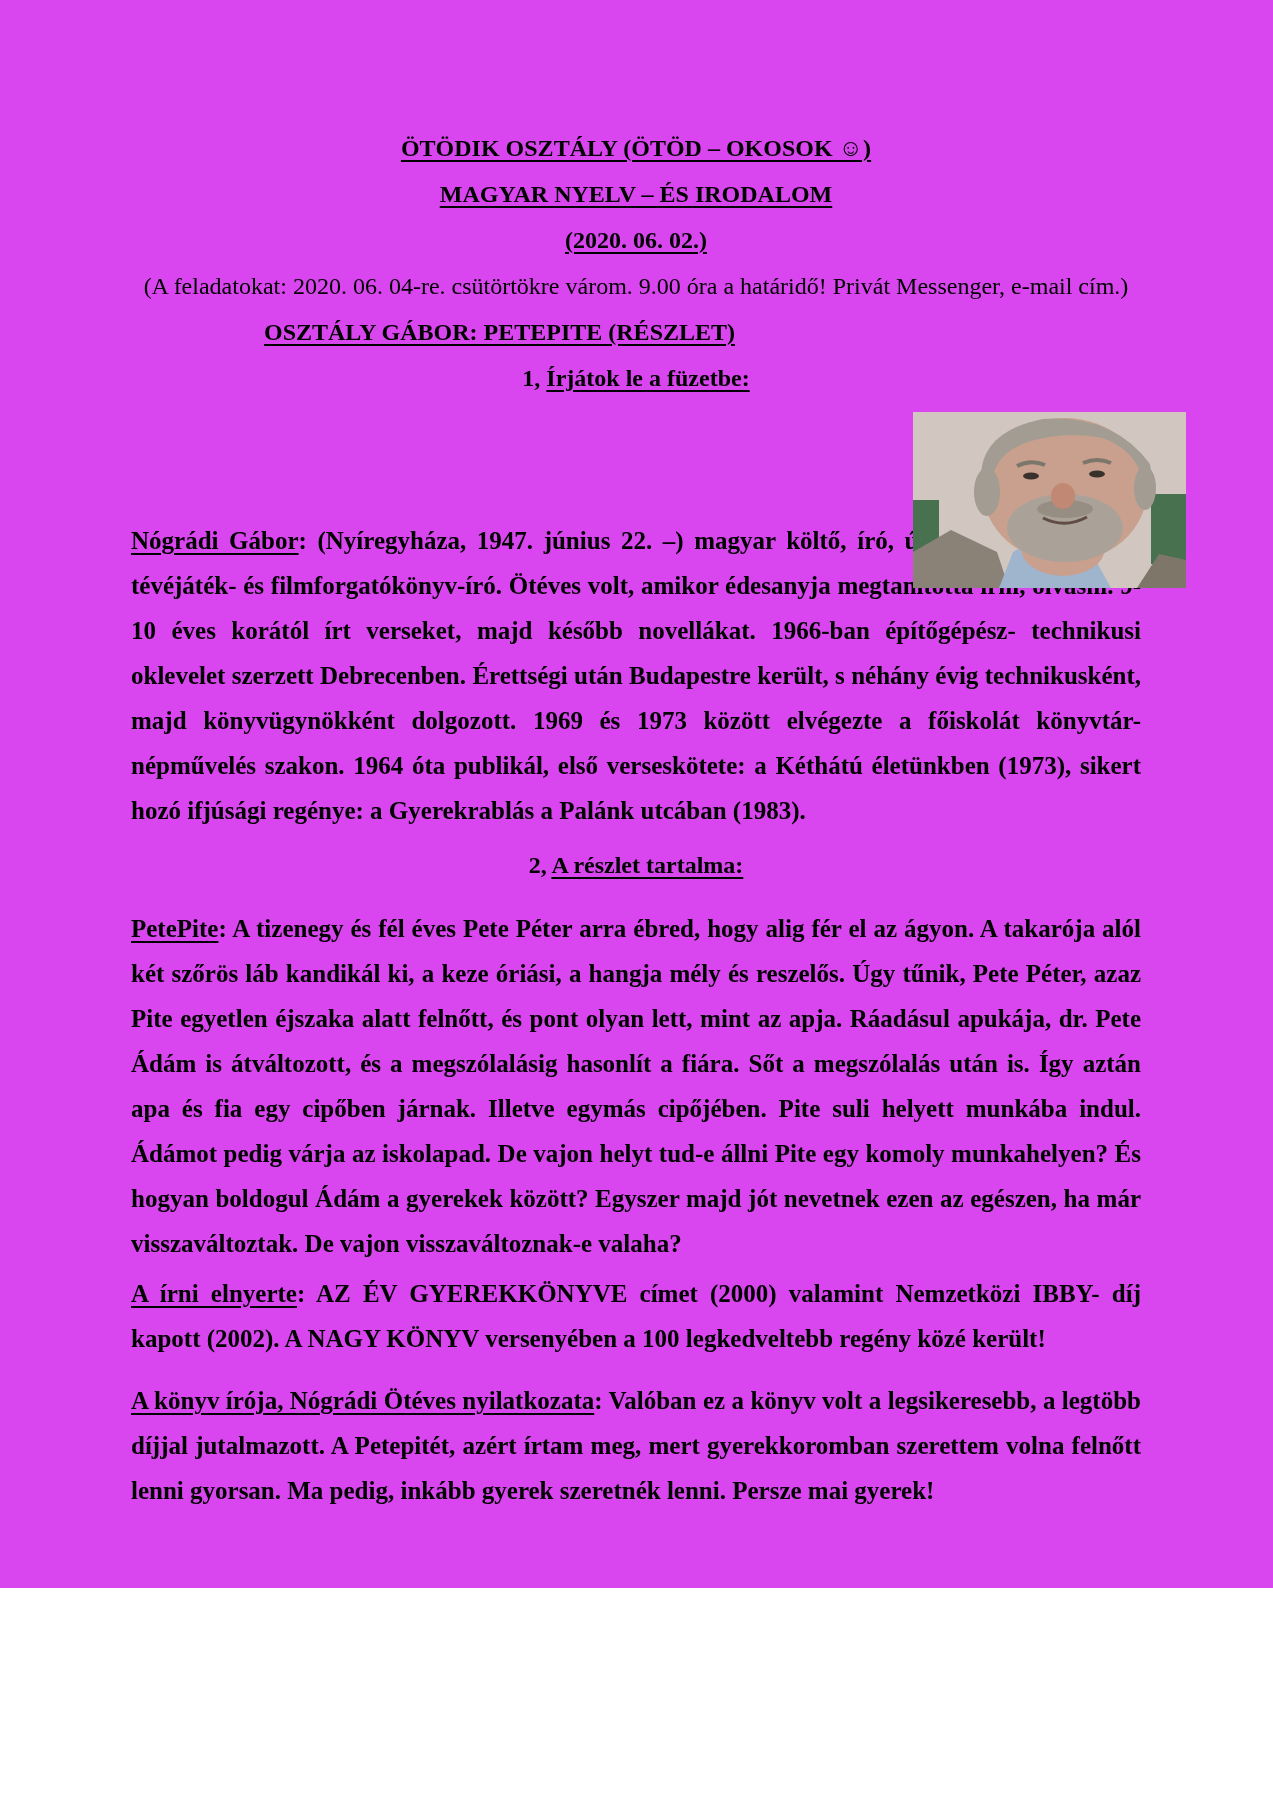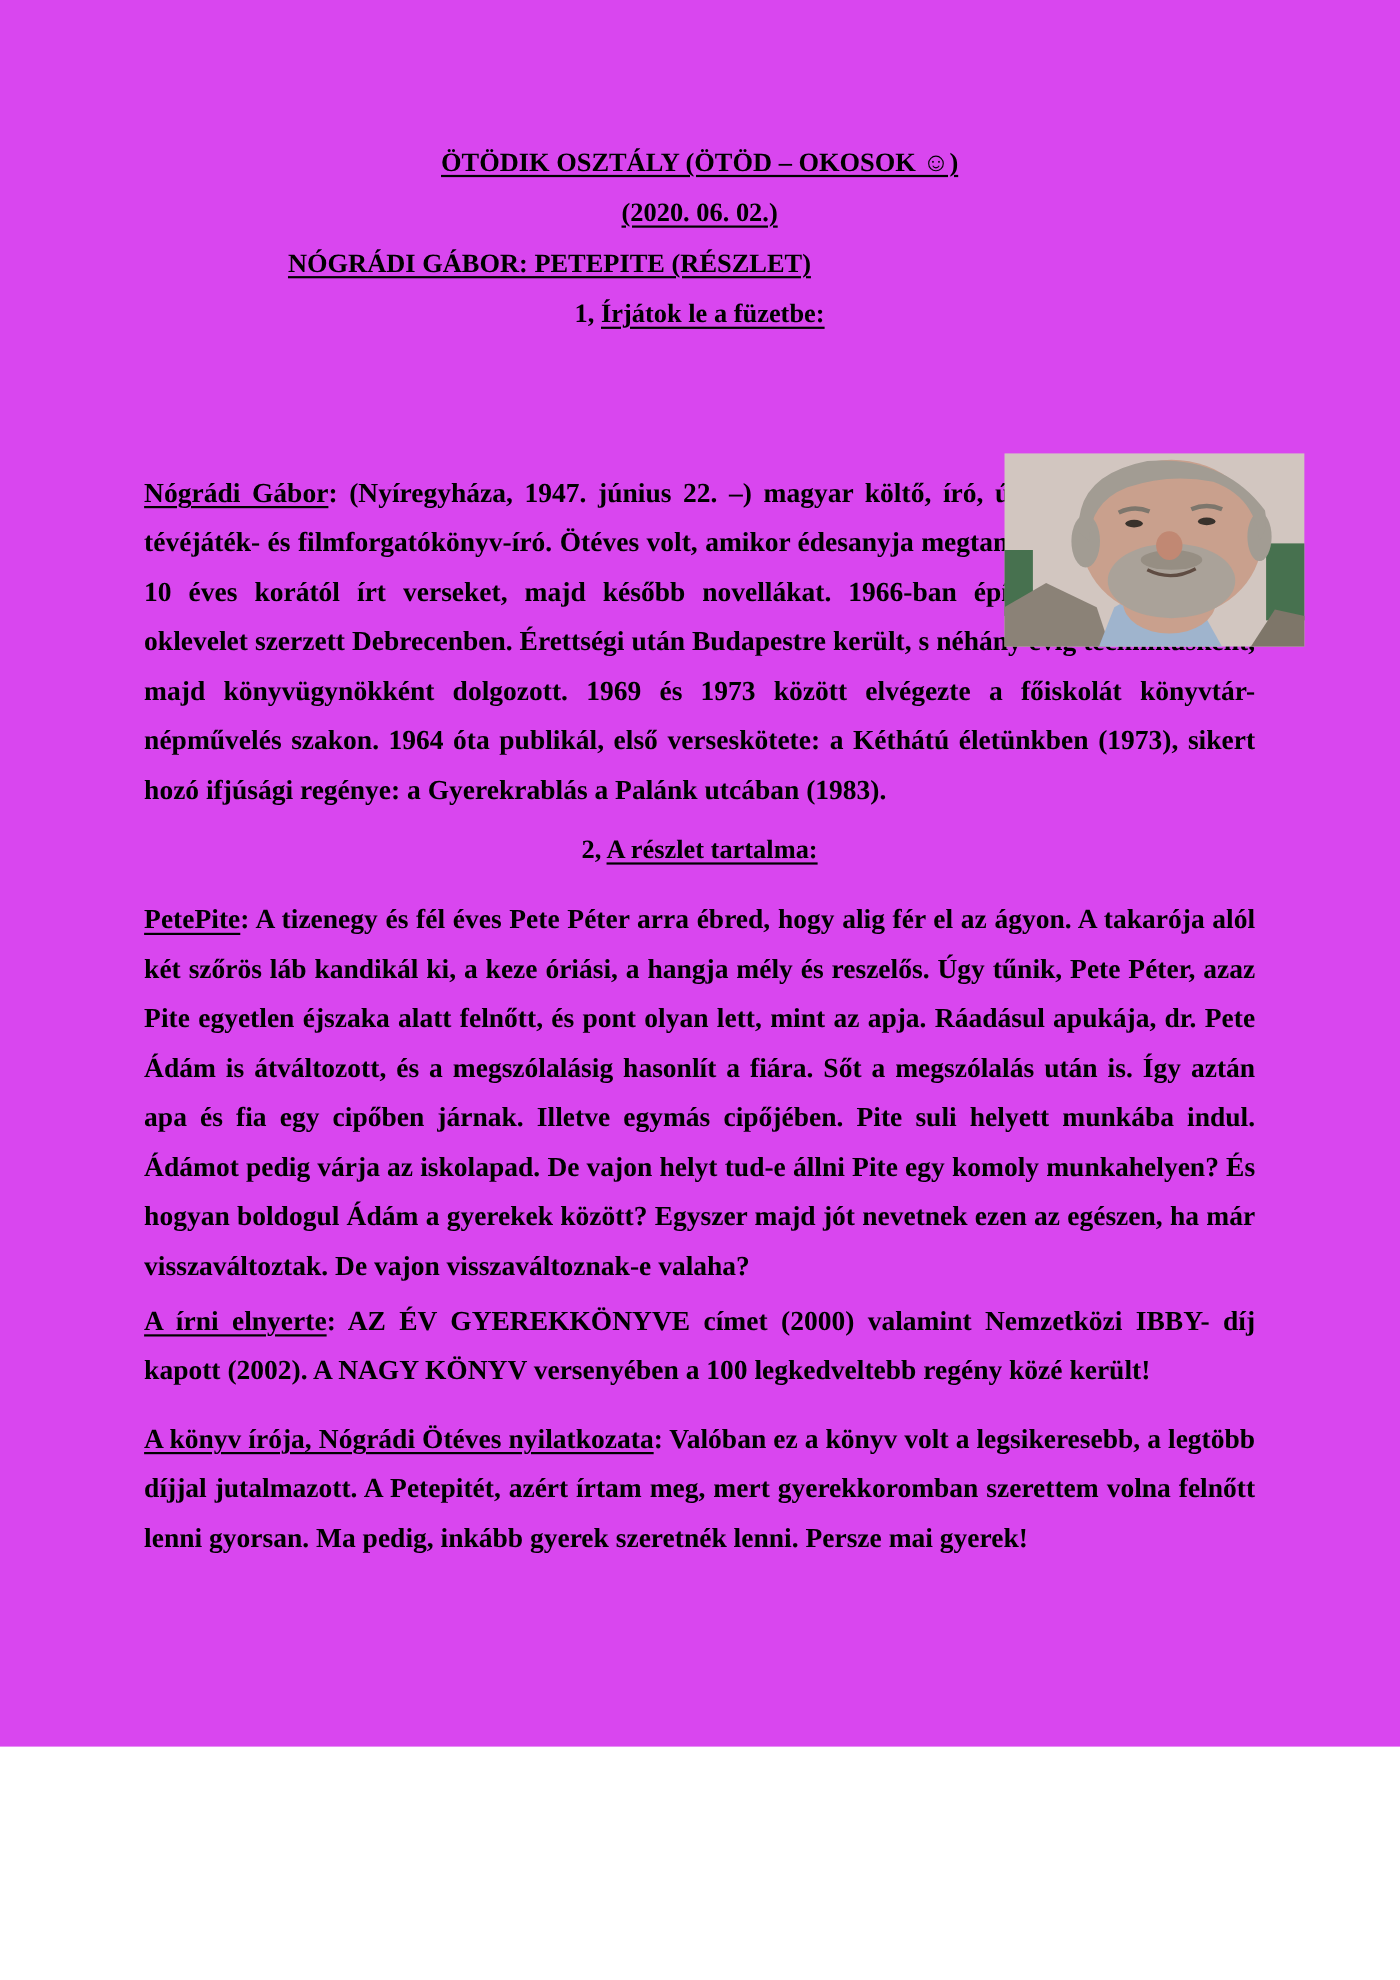--- a/index.html
+++ b/index.html
@@ -66,26 +66,28 @@
   }
 </style>
 </head>
 <body>
 
 <div class="page">
   <div class="content">
 
     <div class="title-block">
       <div class="heading"><span class="u">ÖTÖDIK OSZTÁLY (ÖTÖD – OKOSOK ☺)</span></div>
+      <div class="heading"><span class="u">MAGYAR NYELV – ÉS IRODALOM</span></div>
       <div class="heading"><span class="u">(2020. 06. 02.)</span></div>
     </div>
 
+    <div class="note">(A feladatokat: 2020. 06. 04-re. csütörtökre várom. 9.00 óra a határidő! Privát Messenger, e-mail cím.)</div>
 
     <div class="beside-photo">
-      <div class="heading"><span class="u">NÓGRÁDI GÁBOR: PETEPITE (RÉSZLET)</span></div>
+      <div class="heading"><span class="u">OSZTÁLY GÁBOR: PETEPITE (RÉSZLET)</span></div>
     </div>
 
     <div class="task-heading" id="task1">
       <span>1, </span><span class="u">Írjátok le a füzetbe:</span>
     </div>
 
     <p class="para" id="bio">
       <span class="u">Nógrádi Gábor</span><span>: (Nyíregyháza, 1947. június 22. –) magyar költő, író, újságíró, hangjáték- , tévéjáték- és filmforgatókönyv-író. Ötéves volt, amikor édesanyja megtanította írni, olvasni. 9-10 éves korától írt verseket, majd később novellákat. 1966-ban építőgépész- technikusi oklevelet szerzett Debrecenben. Érettségi után Budapestre került, s néhány évig technikusként, majd könyvügynökként dolgozott. 1969 és 1973 között elvégezte a főiskolát könyvtár-népművelés szakon. 1964 óta publikál, első verseskötete: a Kéthátú életünkben (1973), sikert hozó ifjúsági regénye: a Gyerekrablás a Palánk utcában (1983).</span>
     </p>
 

